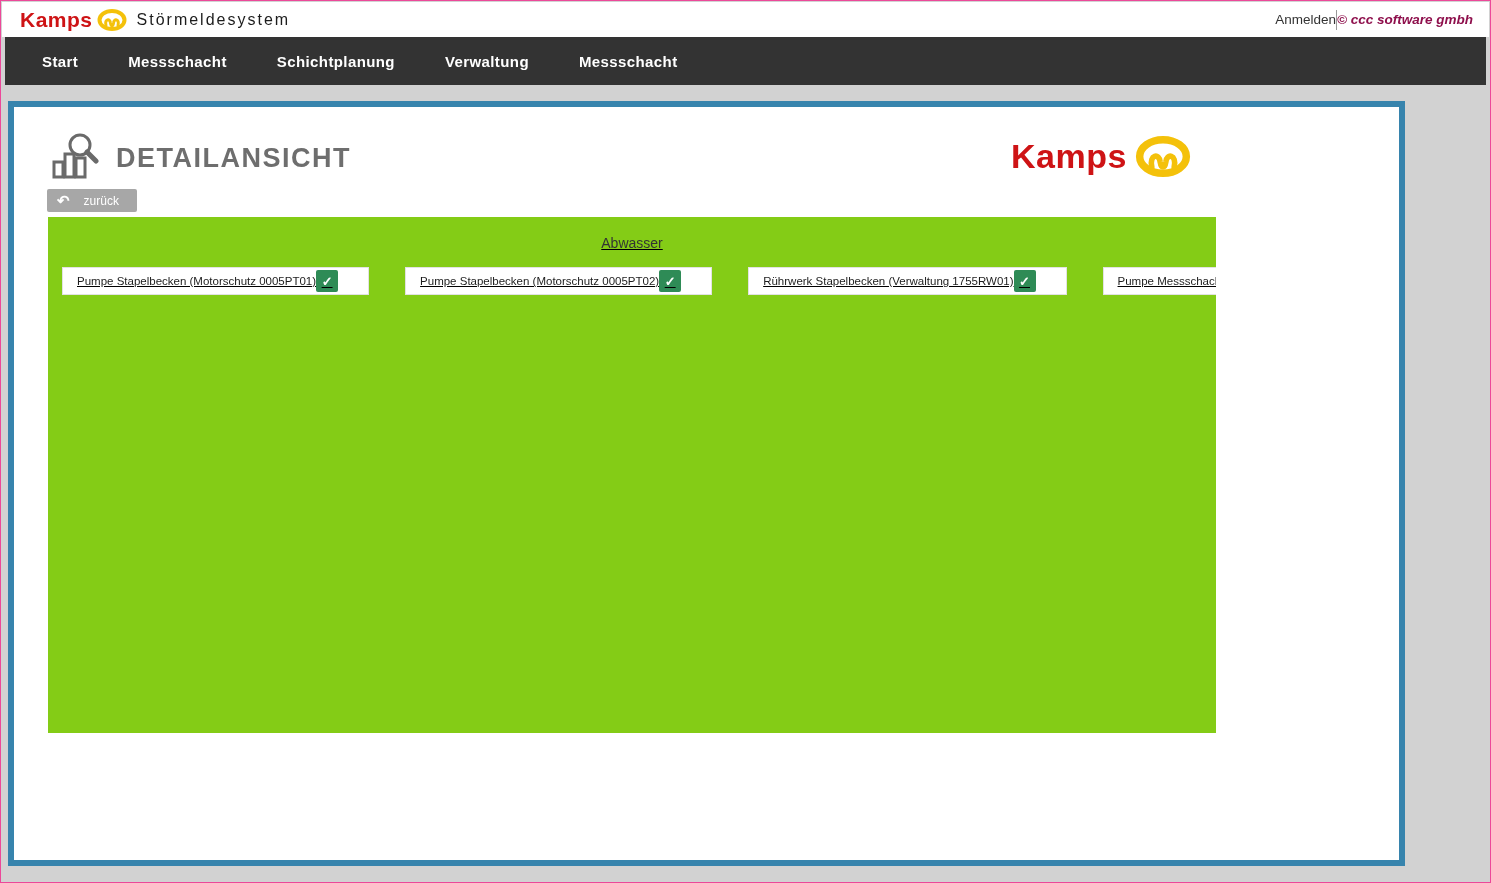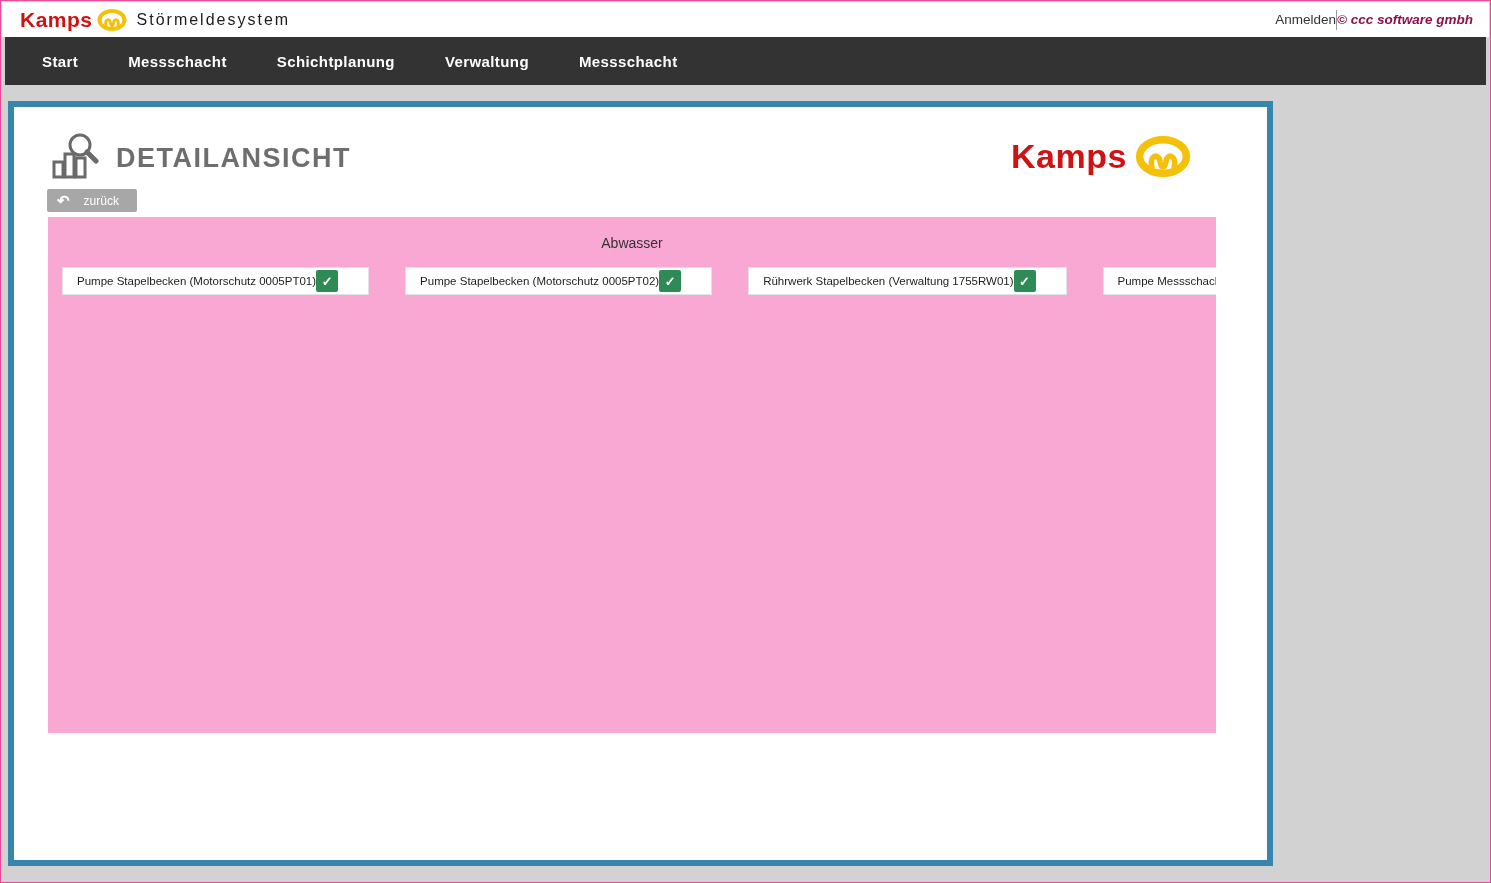--- a/index.html
+++ b/index.html
@@ -45,21 +45,21 @@
     display: flex; align-items: center; gap: 50px;
     padding-left: 37px;
   }
   .nav a {
     color: #ffffff; font-weight: bold; font-size: 15px;
     letter-spacing: 0.4px; text-decoration: none; cursor: pointer;
   }
   
   .contentbox {
     position: absolute; left: 7px; top: 100px;
-    width: 1265px; height: 765px;
+    width: 1397px; height: 765px;
     border: 6px solid #3784ad;
     background: #ffffff;
   }
   .page-head-icon { position: absolute; left: 37px; top: 25px; }
   .page-title {
     position: absolute; left: 102px; top: 36px;
     font-size: 27px; color: #6e6e6e; letter-spacing: 1.5px;
   }
   .corner-logo {
     position: absolute; left: 997px; top: 28px;
@@ -75,22 +75,23 @@
     border: none; border-radius: 2px;
     display: flex; align-items: center;
     padding: 0 10px; gap: 14px;
     font-size: 12px; font-family: inherit; cursor: pointer;
   }
   .back-arrow { font-size: 15px; line-height: 1; font-weight: bold; }
   
   .panel {
     position: absolute; left: 34px; top: 110px;
     width: 1168px; height: 516px;
-    background: #f9a8d4;
+    background: #84cc16;
     overflow: hidden;
+    text-decoration: underline;
   }
   .panel-title {
     margin-top: 18px; text-align: center;
     font-size: 14px; color: #333333; line-height: 16px;
   }
   .grid {
     margin: 16px 14px 0 14px;
     display: grid;
     grid-template-columns: 1fr 1fr 1fr;
     column-gap: 36px; row-gap: 7px;

